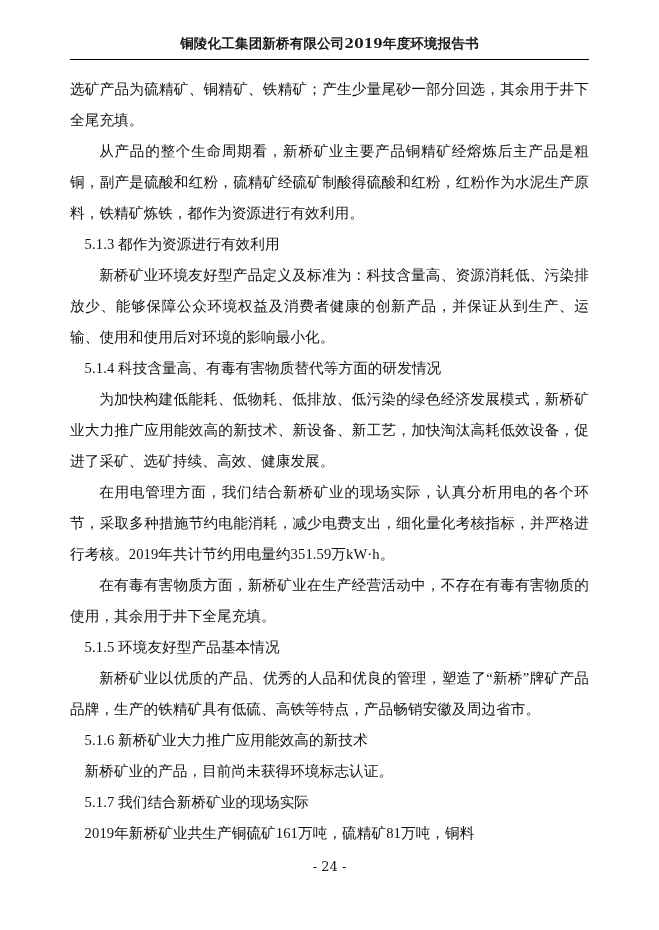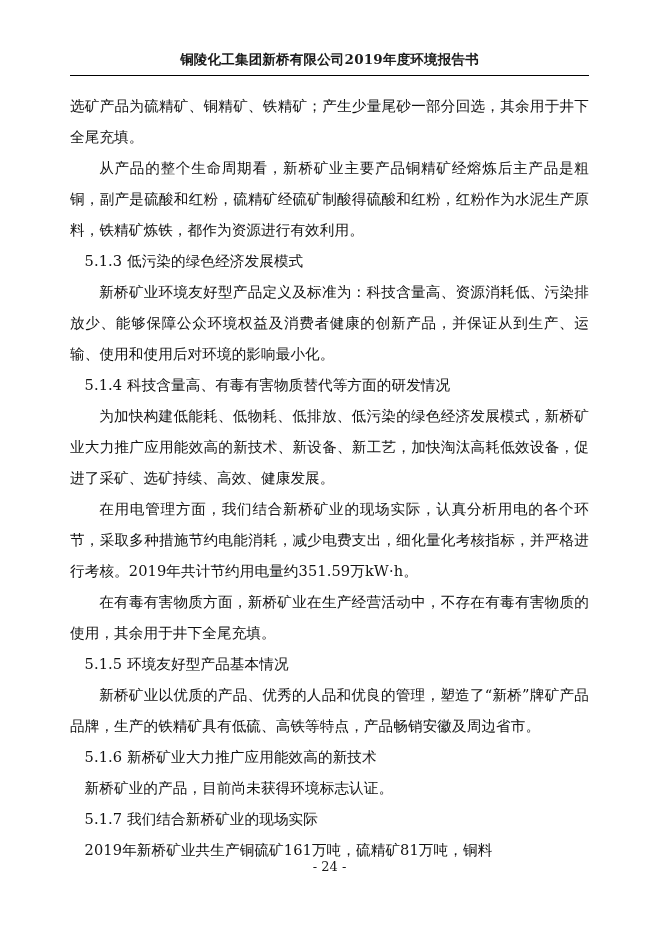--- a/index.html
+++ b/index.html
@@ -17,21 +17,21 @@
     background: #ffffff;
     box-sizing: border-box;
     overflow: hidden;
   }
   .page-inner {
     position: absolute;
     left: 0;
     top: 0;
     width: 659px;
     height: 930px;
-    padding: 50px 70px 0 70px;
+    padding: 34px 70px 0 70px;
     box-sizing: border-box;
   }
   .header {
     text-align: center;
     font-size: 13.5px;
     font-weight: bold;
     letter-spacing: 0.2px;
     color: #1a1a1a;
     line-height: 1.4;
     padding-bottom: 6px;
@@ -41,20 +41,21 @@
     margin: 0 0 14px 0;
   }
   .body-text p {
     margin: 0 0 0 0;
     font-size: 14.6px;
     line-height: 31px;
     color: #121212;
     text-align: justify;
     text-justify: inter-ideograph;
     letter-spacing: 0.1px;
+    font-family: Liberation Serif, serif;
   }
   .body-text p.indent {
     text-indent: 2em;
   }
   .body-text p.indent1 {
     text-indent: 1em;
   }
   .footer {
     position: absolute;
     left: 0;
@@ -68,21 +69,21 @@
 </head>
 <body>
 
 <div class="page">
   <div class="page-inner">
     <div class="header">铜陵化工集团新桥有限公司2019年度环境报告书</div>
     <div class="header-rule"></div>
     <div class="body-text">
       <p>选矿产品为硫精矿、铜精矿、铁精矿；产生少量尾砂一部分回选，其余用于井下全尾充填。</p>
       <p class="indent">从产品的整个生命周期看，新桥矿业主要产品铜精矿经熔炼后主产品是粗铜，副产是硫酸和红粉，硫精矿经硫矿制酸得硫酸和红粉，红粉作为水泥生产原料，铁精矿炼铁，都作为资源进行有效利用。</p>
-      <p class="indent1">5.1.3 低污染的绿色经济发展模式</p>
+      <p class="indent1">5.1.3 都作为资源进行有效利用</p>
       <p class="indent">新桥矿业环境友好型产品定义及标准为：科技含量高、资源消耗低、污染排放少、能够保障公众环境权益及消费者健康的创新产品，并保证从到生产、运输、使用和使用后对环境的影响最小化。</p>
       <p class="indent1">5.1.4 科技含量高、有毒有害物质替代等方面的研发情况</p>
       <p class="indent">为加快构建低能耗、低物耗、低排放、低污染的绿色经济发展模式，新桥矿业大力推广应用能效高的新技术、新设备、新工艺，加快淘汰高耗低效设备，促进了采矿、选矿持续、高效、健康发展。</p>
       <p class="indent">在用电管理方面，我们结合新桥矿业的现场实际，认真分析用电的各个环节，采取多种措施节约电能消耗，减少电费支出，细化量化考核指标，并严格进行考核。2019年共计节约用电量约351.59万kW·h。</p>
       <p class="indent">在有毒有害物质方面，新桥矿业在生产经营活动中，不存在有毒有害物质的使用，其余用于井下全尾充填。</p>
       <p class="indent1">5.1.5 环境友好型产品基本情况</p>
       <p class="indent">新桥矿业以优质的产品、优秀的人品和优良的管理，塑造了“新桥”牌矿产品品牌，生产的铁精矿具有低硫、高铁等特点，产品畅销安徽及周边省市。</p>
       <p class="indent1">5.1.6 新桥矿业大力推广应用能效高的新技术</p>
       <p class="indent1">新桥矿业的产品，目前尚未获得环境标志认证。</p>
       <p class="indent1">5.1.7 我们结合新桥矿业的现场实际</p>

